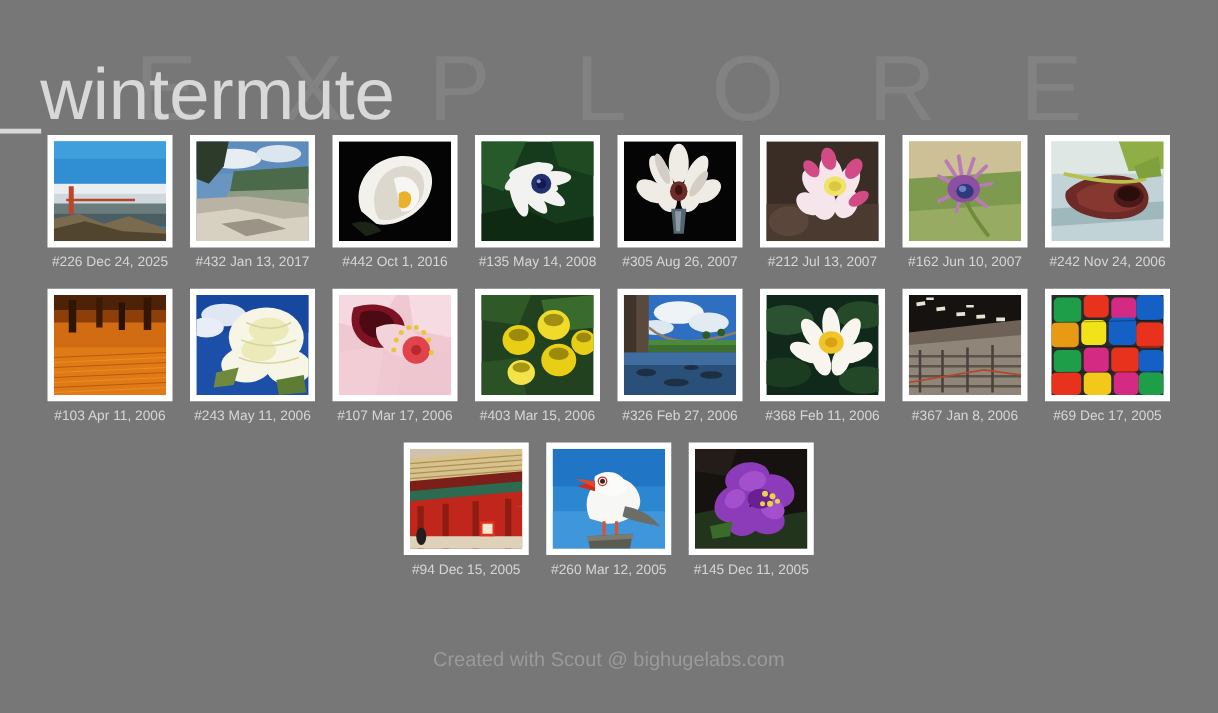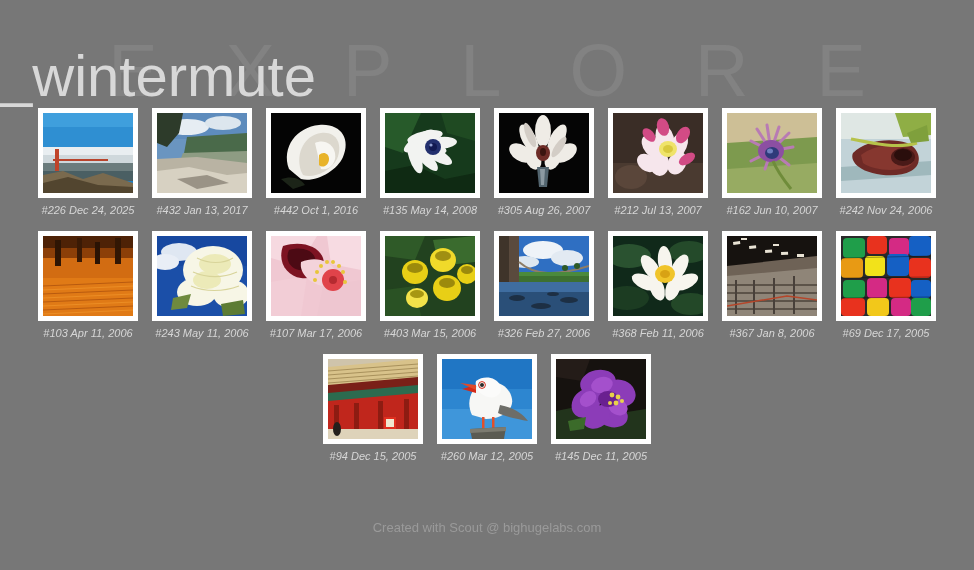--- a/index.html
+++ b/index.html
@@ -43,21 +43,20 @@
     text-align: left;
     font-size: 58px;
     line-height: 64px;
     color: #d8d8d8;
     font-weight: normal;
     white-space: nowrap;
   }
   
   .grid {
     width: 974px;
-    font-style: italic;
   }
   .row {
     display: flex;
     justify-content: center;
     gap: 0px;
   }
   .row.row1, .row.row2 { padding-left: 0; }
   .cell {
     width: 110px;
     margin: 0 2px;
@@ -94,21 +93,21 @@
     text-align: center;
   }
   .row-spacer { height: 14px; }
   
   .footer {
     position: absolute;
     top: 520px;
     left: 0;
     width: 974px;
     text-align: center;
-    font-size: 13px;
+    font-size: 16px;
     color: #9a9a9a;
   }
 </style>
 </head>
 <body>
 
 <div class="header">
   <div class="explore-word">EXPLORE</div>
   <div class="user-name">_wintermute</div>
 </div>

